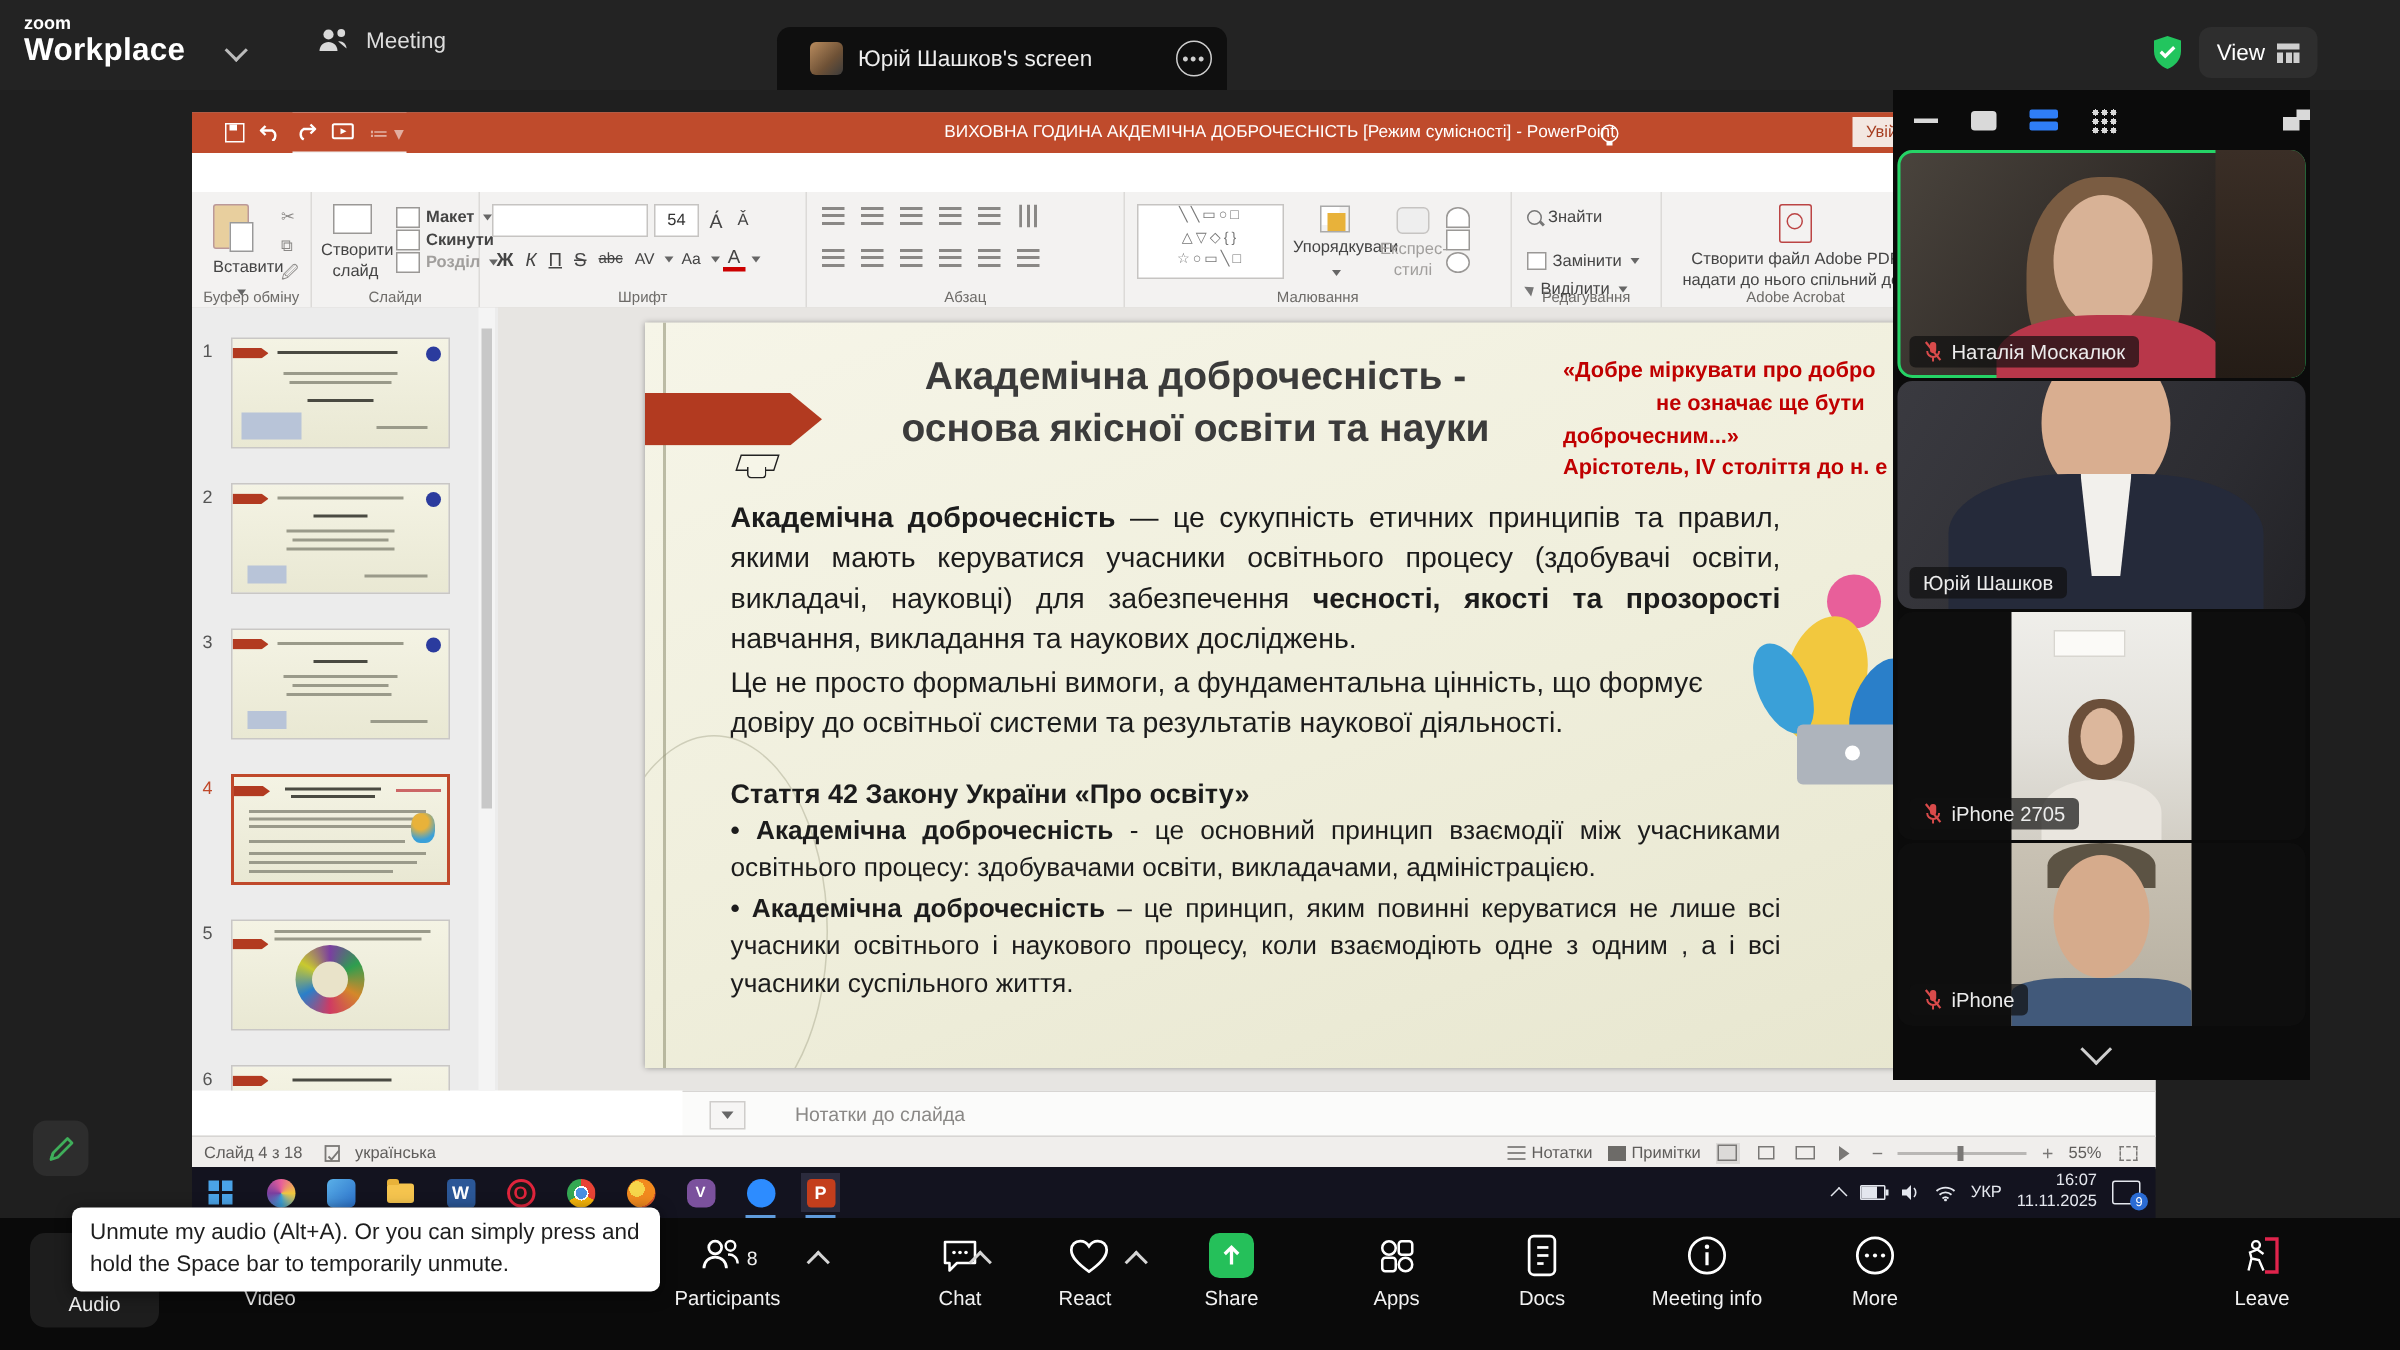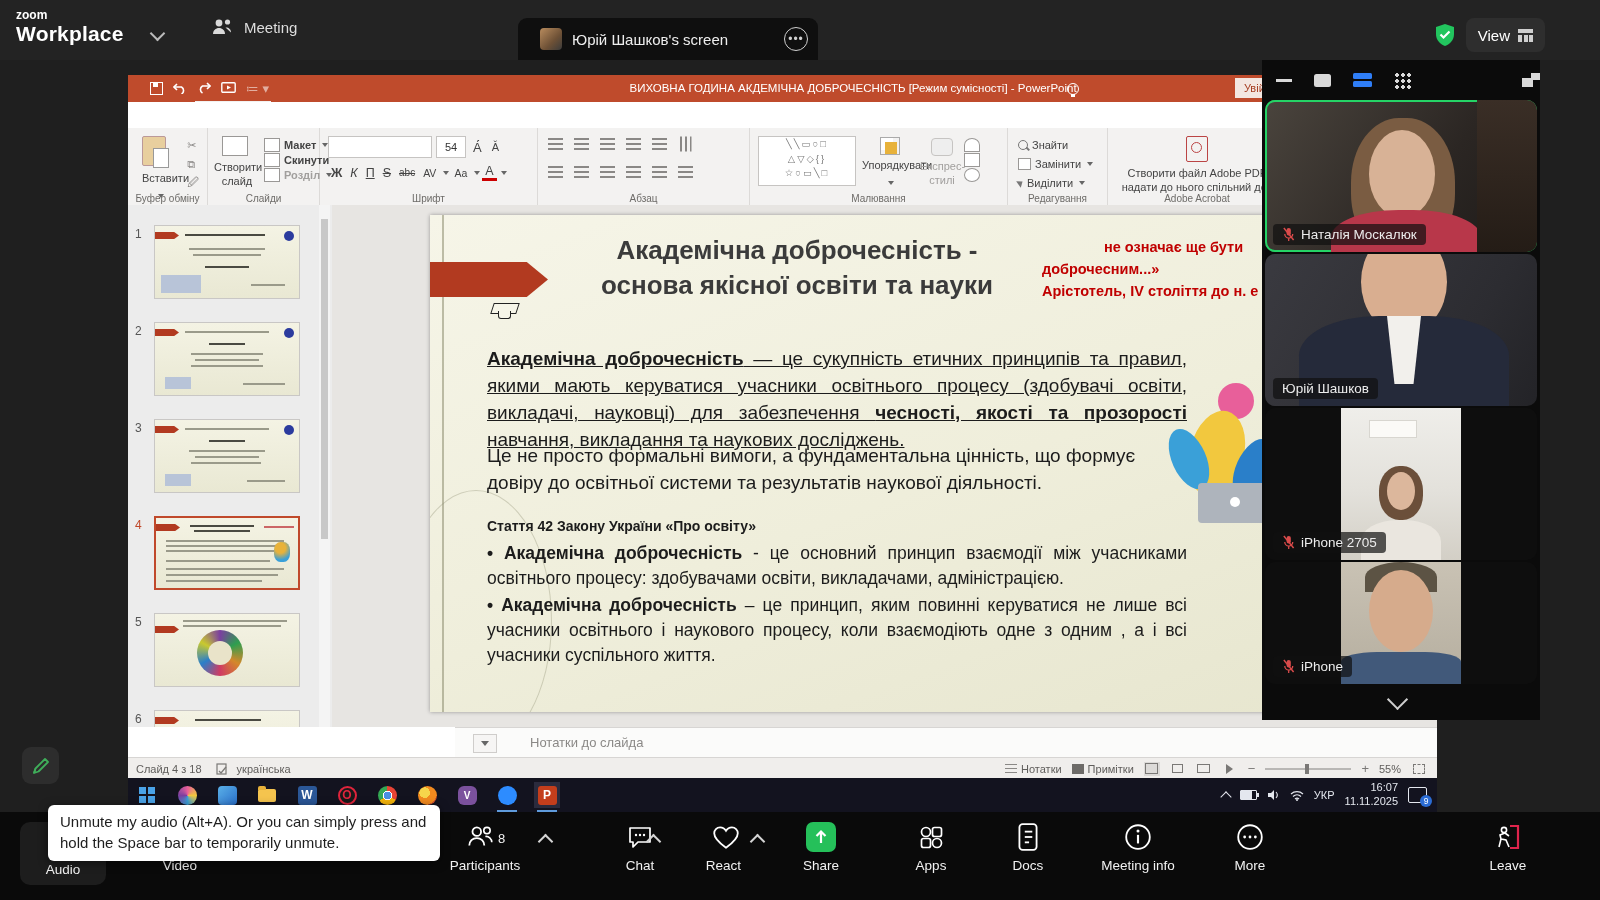--- a/index.html
+++ b/index.html
@@ -357,21 +357,21 @@
           </div>
       </div>
       <div class="rlabel">Малювання</div>
     </div>
     <div class="rgroup" style="width:100px;">
       <div class="abs" style="left:10px;top:9px;">
         <div class="small-row">
             <span class="searchglass"></span>
             <span>Знайти</span>
           </div>
-        <div class="small-row" style="margin-top:4px;">
+        <div class="small-row" style="margin-top:14px;">
             <span class="mini-ico" style="width:11px;height:10px;"></span>
             <span>Замінити</span>
             <span class="dd"></span>
           </div>
         <div class="small-row" style="margin-top:4px;">
             <span style="display:inline-block;width:0;height:0;border-left:5px solid #777;border-top:4px solid transparent;border-bottom:4px solid transparent;transform:rotate(-35deg);"></span>
             <span>Виділити</span>
             <span class="dd"></span>
           </div>
       </div>
@@ -463,31 +463,32 @@
       <div class="slide-arrow"></div>
       <div id="slide-title">
         <div>Академічна доброчесність -</div>
         <div>основа якісної освіти та науки</div>
       </div>
       <div class="cap-ico">
           <div class="top"></div>
           <div class="base"></div>
         </div>
       <div id="slide-quote">
+        <div>«Добре міркувати про добро</div>
         <div class="q2">не означає ще бути</div>
         <div>доброчесним...»</div>
         <div>Арістотель, IV століття до н. е</div>
       </div>
-      <div class="slide-body just" style="top:131px;text-decoration:underline;">
+      <div class="slide-body just" style="top:118px;">
         <b>Академічна доброчесність</b><span> — це сукупність етичних принципів та правил, якими мають керуватися учасники освітнього процесу (здобувачі освіти, викладачі, науковці) для забезпечення </span><b>чесності, якості та прозорості</b><span> навчання, викладання та наукових досліджень.</span>
       </div>
       <div class="slide-body" style="top:228px;">
         <span>Це не просто формальні вимоги, а фундаментальна цінність, що формує довіру до освітньої системи та результатів наукової діяльності.</span>
       </div>
-      <div class="slide-body" style="top:302px;font-weight:bold;font-size:14px;">
+      <div class="slide-body" style="top:302px;font-weight:bold;font-size:18px;">
         <span>Стаття 42 Закону України «Про освіту»</span>
       </div>
       <div class="slide-body just" style="top:326px;font-size:17.5px;">
         <b>• Академічна доброчесність</b><span>  - це основний принцип взаємодії  між  учасниками освітнього процесу: здобувачами освіти,  викладачами, адміністрацією.</span>
       </div>
       <div class="slide-body just" style="top:378px;font-size:17.5px;">
         <b>• Академічна доброчесність</b><span> – це принцип, яким повинні керуватися не лише всі учасники освітнього і наукового процесу, коли взаємодіють одне з одним , а і всі учасники суспільного життя.</span>
       </div>
       <div class="illus" style="left:788px;top:168px;width:36px;height:36px;border-radius:50%;background:#e85f9a;"></div>
       <div class="illus" style="left:760px;top:195px;width:54px;height:86px;border-radius:50% 50% 45% 45%;background:#f2c83e;transform:rotate(14deg);"></div>

